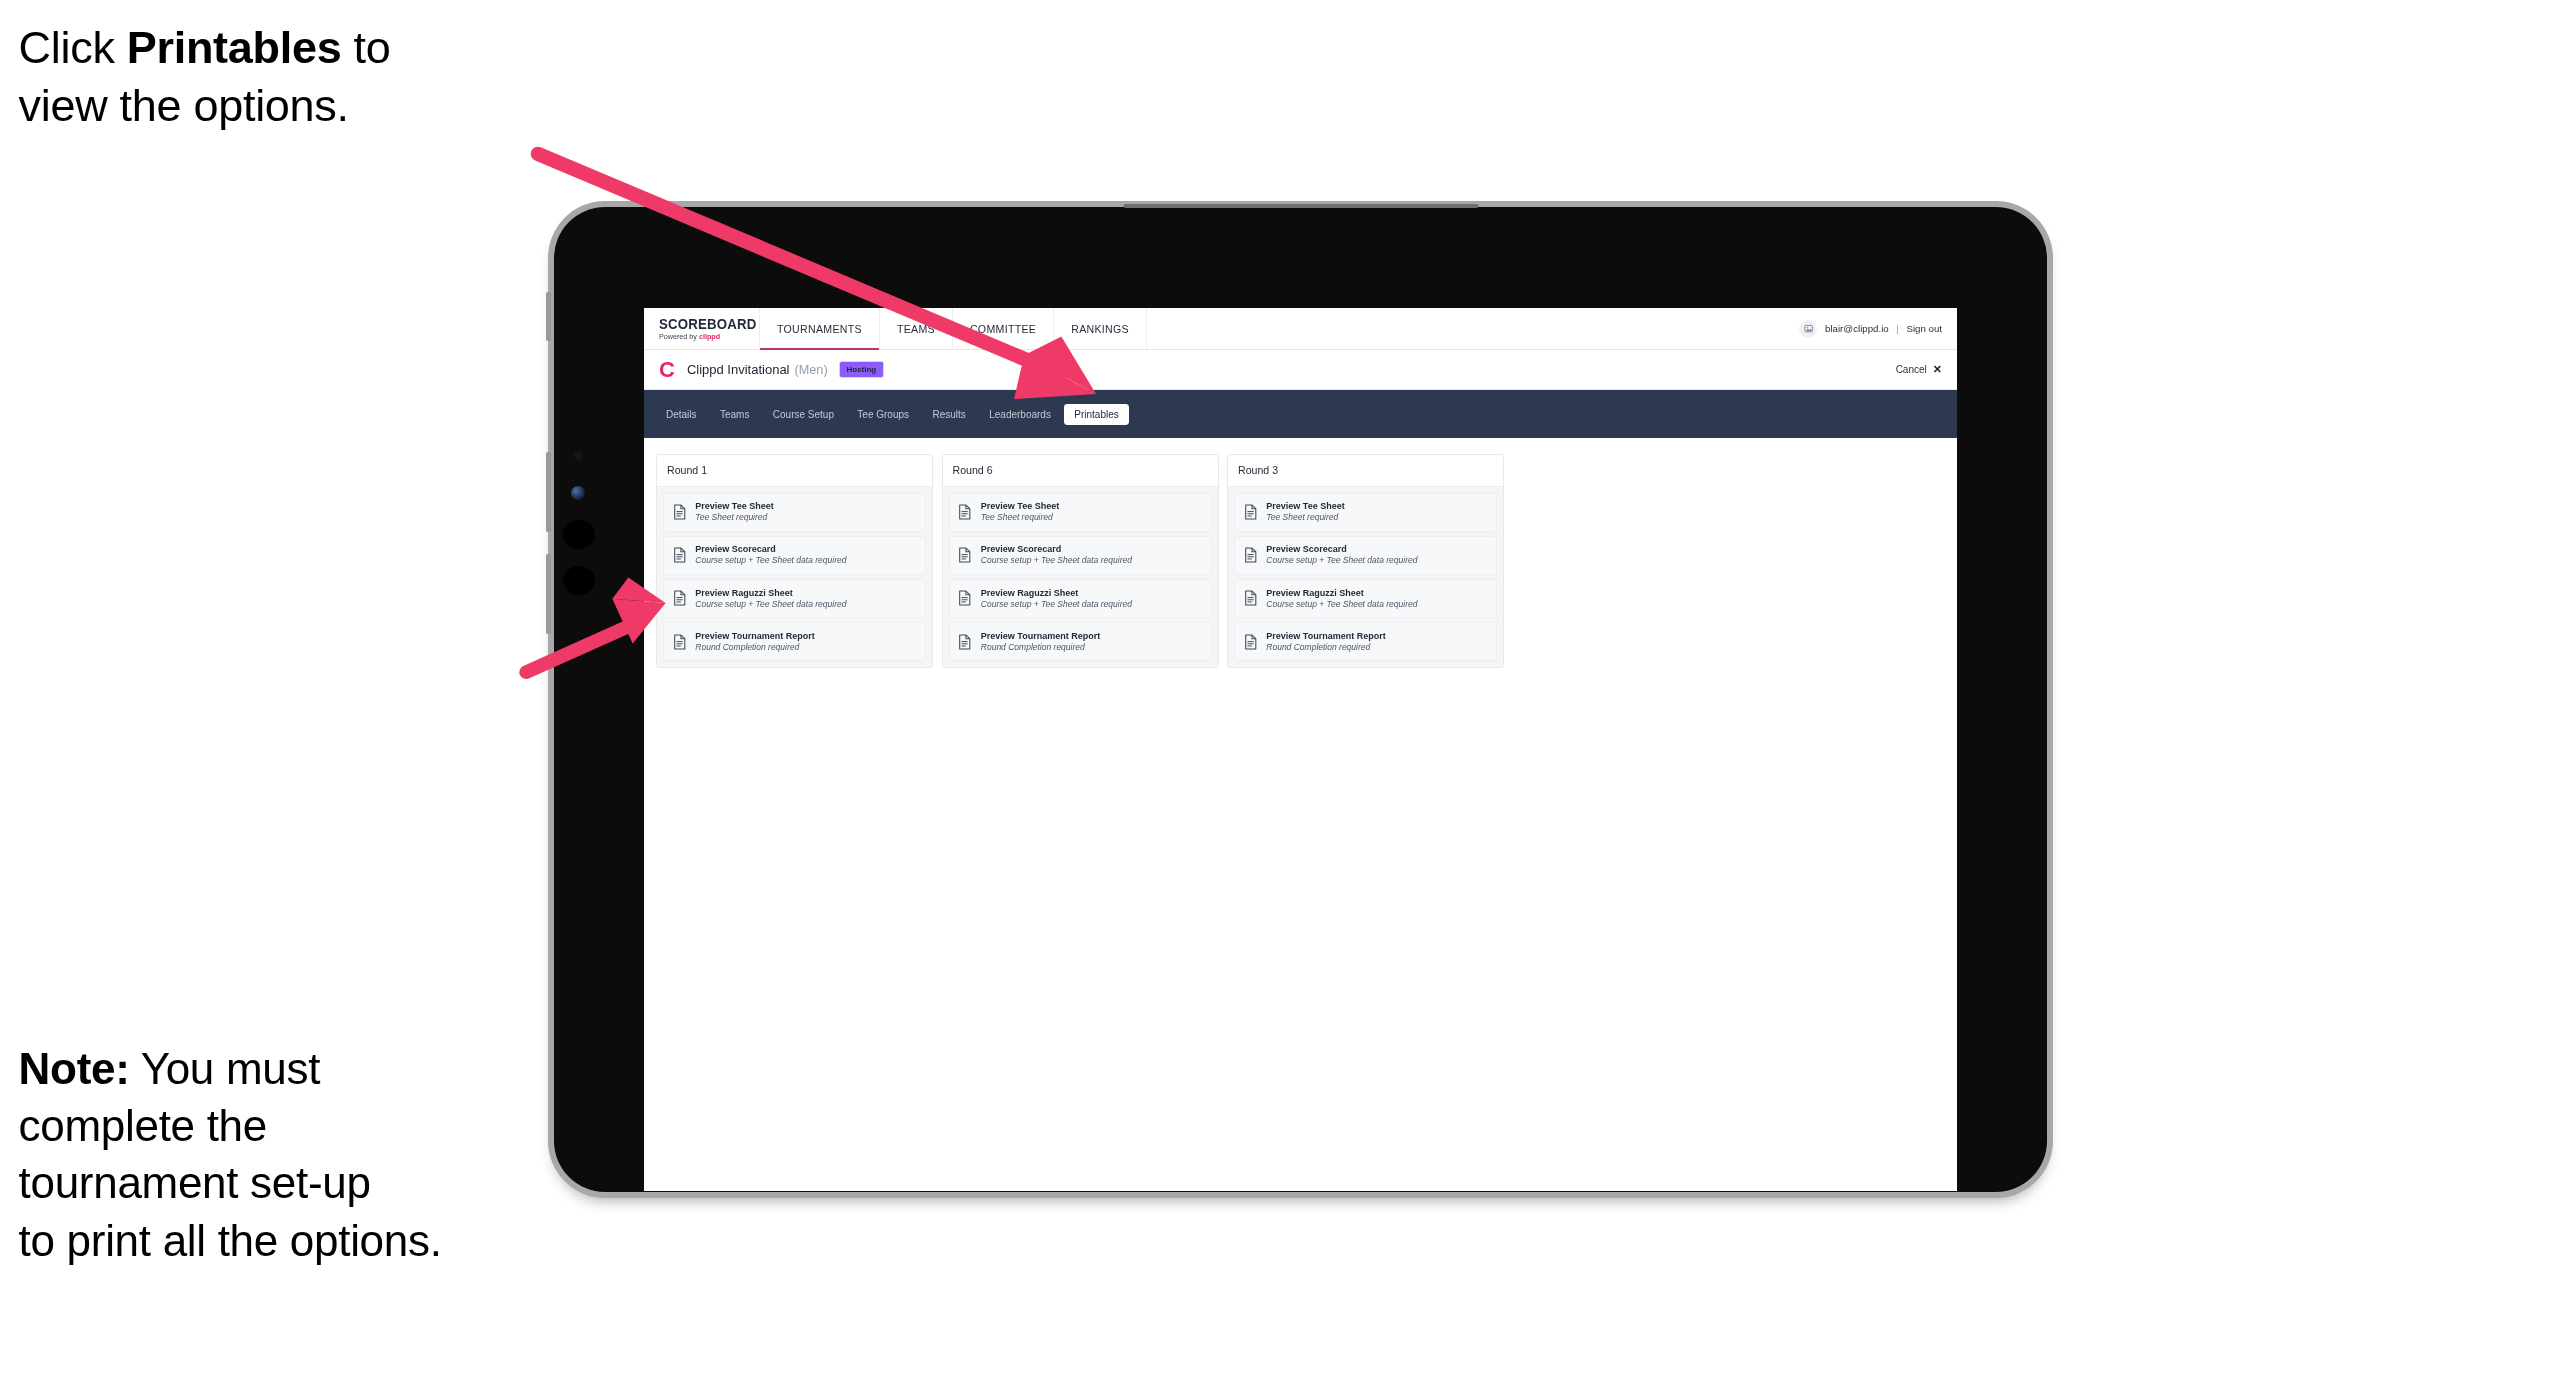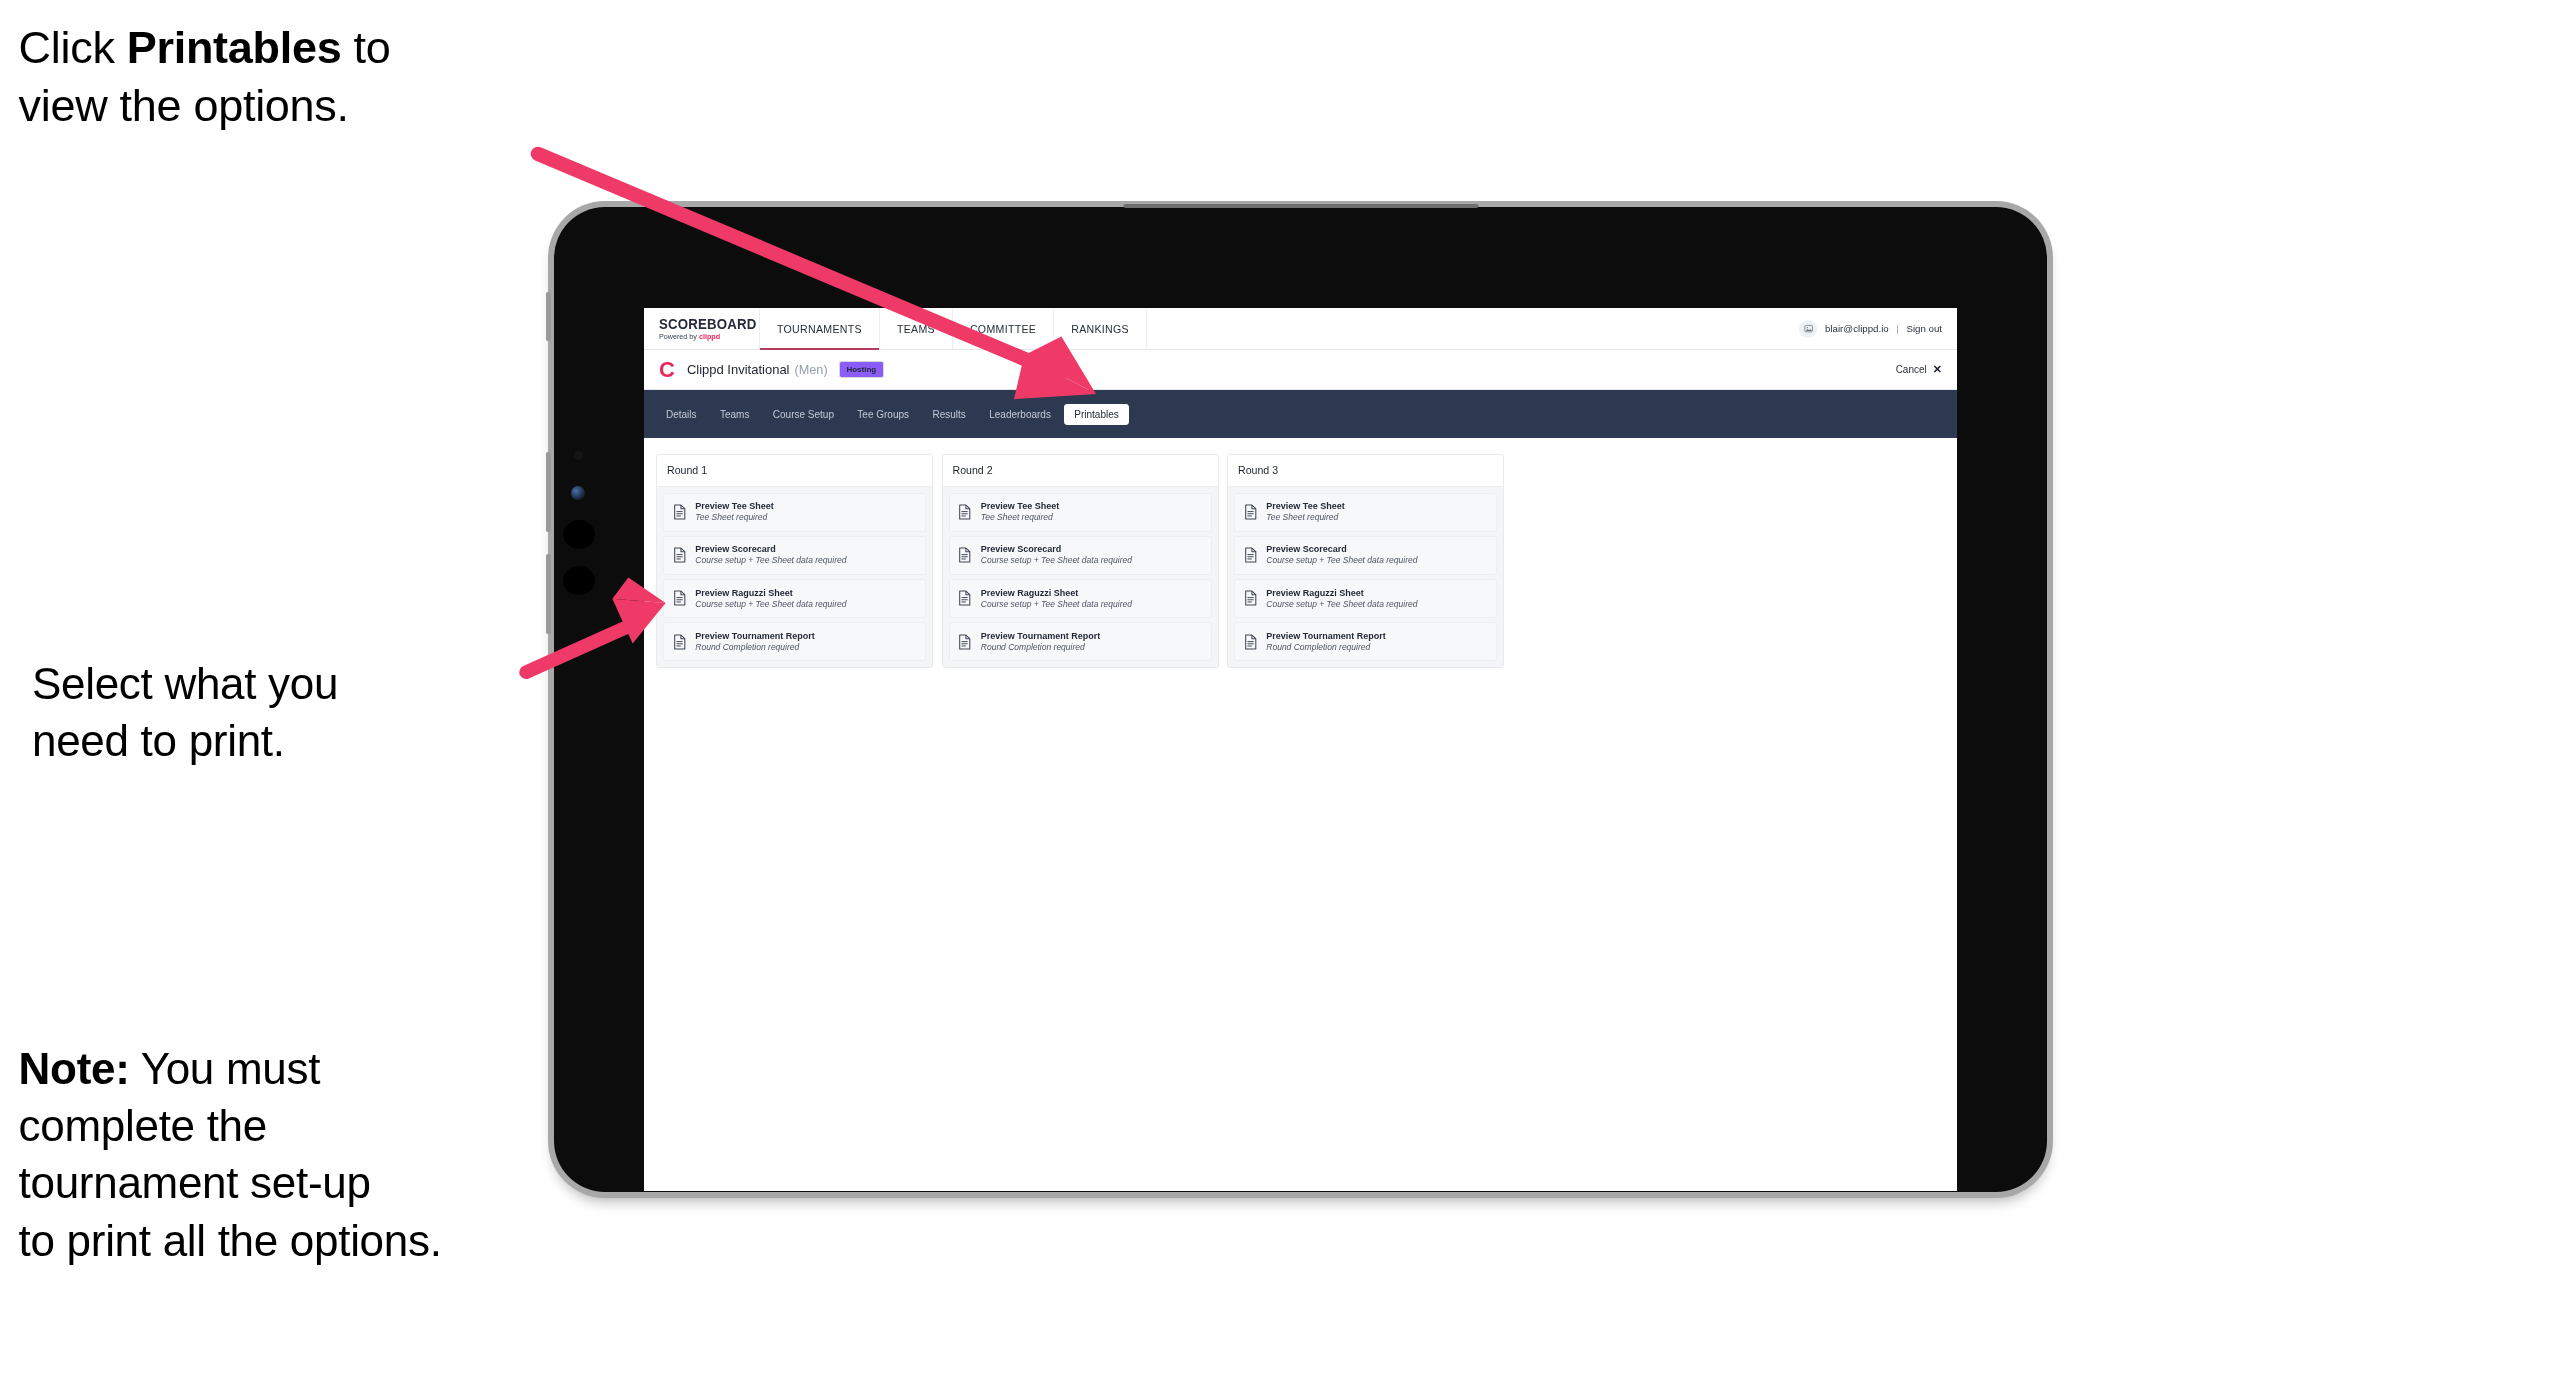--- a/index.html
+++ b/index.html
@@ -321,22 +321,20 @@
     line-height: 1.15;
   }
 </style>
 </head>
 <body>
 
 <div id="page">
 
   <div class="callout" id="callout-1">Click <b>Printables</b> to
 view the options.</div>
-  <div class="callout" id="callout-2">Select what you
- need to print.</div>
   <div class="callout" id="callout-3"><b>Note:</b> You must
 complete the
 tournament set-up
 to print all the options.</div>
 
   <div id="tablet">
     <div id="tablet-top-speaker"></div>
     <div class="side-btn" id="side-btn-1"></div>
     <div class="side-btn" id="side-btn-2"></div>
     <div class="side-btn" id="side-btn-3"></div>
@@ -449,21 +447,21 @@
               </span>
               <span class="print-text">
                 <span class="print-title">Preview Tournament Report</span>
                 <span class="print-req">Round Completion required</span>
               </span>
             </div>
           </div>
         </div>
 
         <div class="round-card">
-          <div class="round-title">Round 2</div>
+          <div class="round-title">Round 6</div>
           <div class="round-body">
             <div class="print-row">
               <span class="doc-icon">
                 <svg width="13.5" height="16" viewBox="0 0 16 19" aria-hidden="true">
                   <path d="M2 1.2h7.4L14 5.6V17.8H2z" fill="none" stroke="currentColor" stroke-width="1.25" stroke-linejoin="round"></path>
                   <path d="M9.4 1.2V5.6H14" fill="none" stroke="currentColor" stroke-width="1.25" stroke-linejoin="round"></path>
                   <path d="M4.6 9h6.4M4.6 11.6h6.4M4.6 14.2h4.2" stroke="currentColor" stroke-width="1.15" stroke-linecap="round"></path>
                 </svg>
               </span>
               <span class="print-text">

